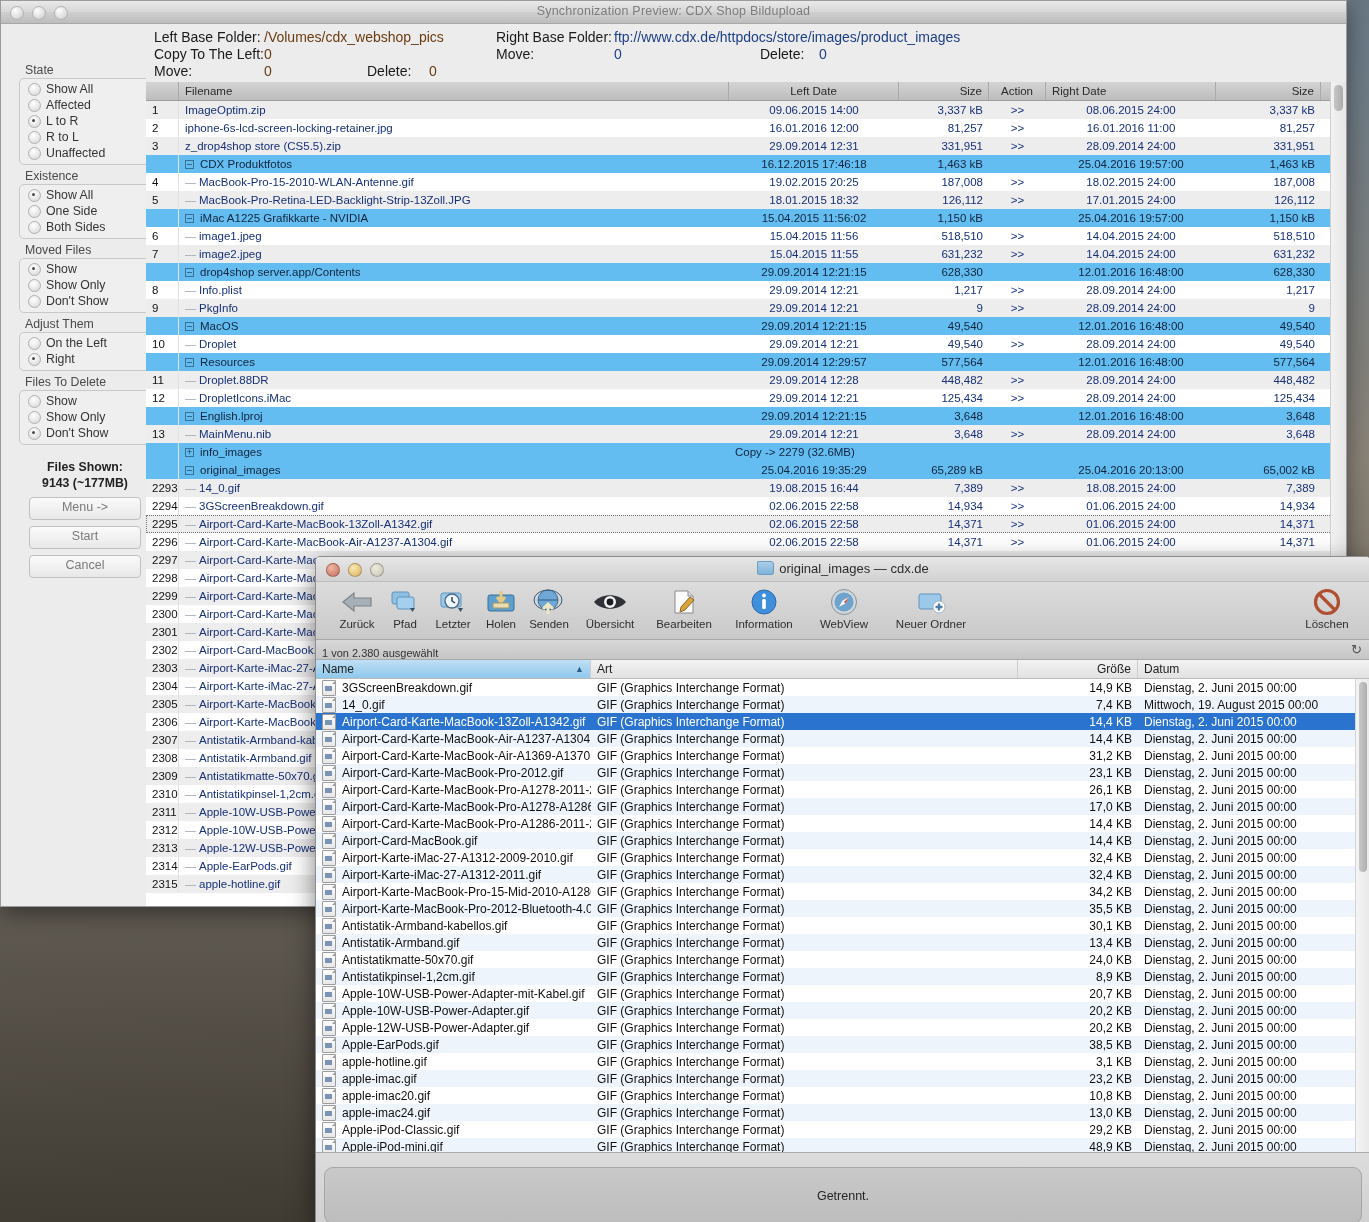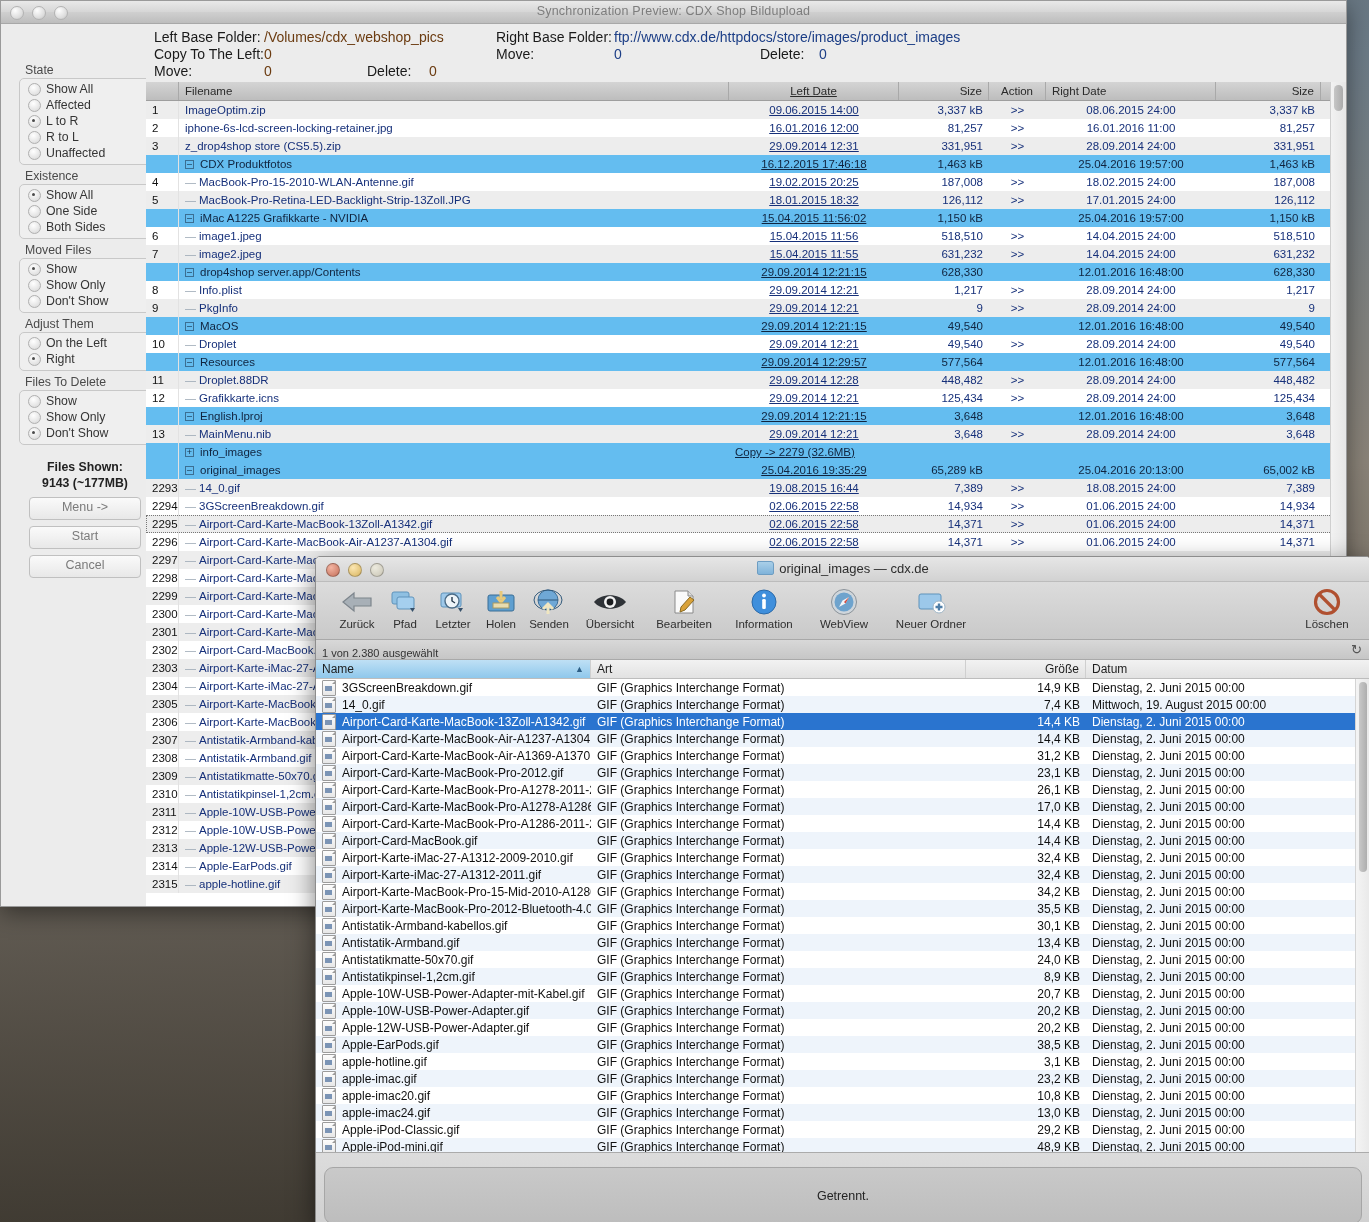--- a/index.html
+++ b/index.html
@@ -98,21 +98,21 @@
     display:flex;height:18px;align-items:stretch;
     background:linear-gradient(180deg,#d4d4d4,#bdbdbd);
     border-bottom:1px solid #9e9e9e;font-size:11.5px;color:#2a2a2a;text-align:right;
   }
   .thead .th{
     display:flex;align-items:center;padding:0 6px;
     border-right:1px solid #a9a9a9;box-sizing:border-box;
   }
   .c-num{width:33px;}
   .c-name{width:550px;}
-  .c-ldate{width:170px;justify-content:center;text-decoration:underline;}
+  .c-ldate{width:170px;justify-content:center;}
   .c-lsize{width:90px;justify-content:flex-end;}
   .c-act{width:57px;justify-content:center;}
   .c-rdate{width:170px;}
   .c-rsize{width:105px;justify-content:flex-end;}
   .c-pad{flex:1 1 auto;border-right:none;}
 
   .trow{display:flex;height:18px;align-items:stretch;font-size:11.5px;color:#16307a;}
   .trow .td{
     display:flex;align-items:center;padding:0 6px;box-sizing:border-box;
     overflow:hidden;white-space:nowrap;
@@ -197,21 +197,21 @@
   #pathbar .refresh{position:absolute;right:8px;top:2px;font-size:13px;color:#555;}
 
   .fhead{
     display:flex;height:18px;align-items:stretch;font-size:12px;
     background:linear-gradient(180deg,#f2f2f2,#e2e2e2);
     border-bottom:1px solid #bdbdbd;color:#1d1d1d;
   }
   .fhead .fth{padding:0 6px;display:flex;align-items:center;border-right:1px solid #cfcfcf;box-sizing:border-box;}
   .fhead .fth.active{background:linear-gradient(180deg,#bfe0f5,#8fc8ec);}
   .fc-name{width:275px;}
-  .fc-art{width:375px;}
+  .fc-art{width:427px;}
   .fc-size{width:120px;justify-content:flex-end;}
   .fc-date{flex:1 1 auto;border-right:none;}
 
   .frow{display:flex;height:17px;align-items:stretch;font-size:12px;color:#101010;}
   .frow .ftd{padding:0 6px;display:flex;align-items:center;box-sizing:border-box;white-space:nowrap;overflow:hidden;}
   .frow.alt{background:#eef4fb;}
   .frow.selected{background:#2a74cf;color:#fff;}
   .frow .fc-size{justify-content:flex-end;}
   .gif-ico{
     width:12px;height:14px;flex:0 0 auto;margin-right:6px;
@@ -599,21 +599,21 @@
           <div class="td c-lsize">448,482</div>
           <div class="td c-act">&gt;&gt;</div>
           <div class="td c-rdate">28.09.2014 24:00</div>
           <div class="td c-rsize">448,482</div>
           <div class="td c-pad"></div>
         </div>
         <div class="trow plain">
           <div class="td c-num">12</div>
           <div class="td c-name indent3">
             <span class="tree-dash">—</span>
-            <span>Grafikkarte.icns</span>
+            <span>DropletIcons.iMac</span>
           </div>
           <div class="td c-ldate">29.09.2014 12:21</div>
           <div class="td c-lsize">125,434</div>
           <div class="td c-act">&gt;&gt;</div>
           <div class="td c-rdate">28.09.2014 24:00</div>
           <div class="td c-rsize">125,434</div>
           <div class="td c-pad"></div>
         </div>
         <div class="trow sel">
           <div class="td c-num"></div>

